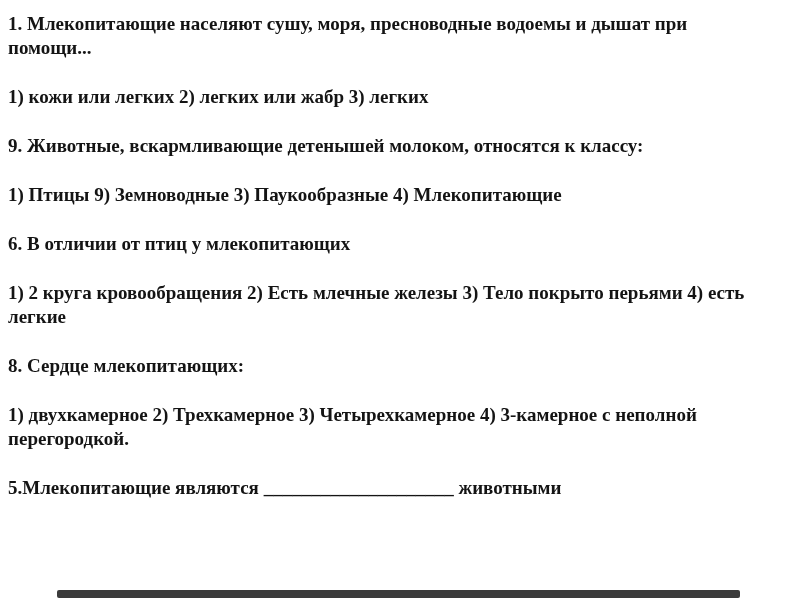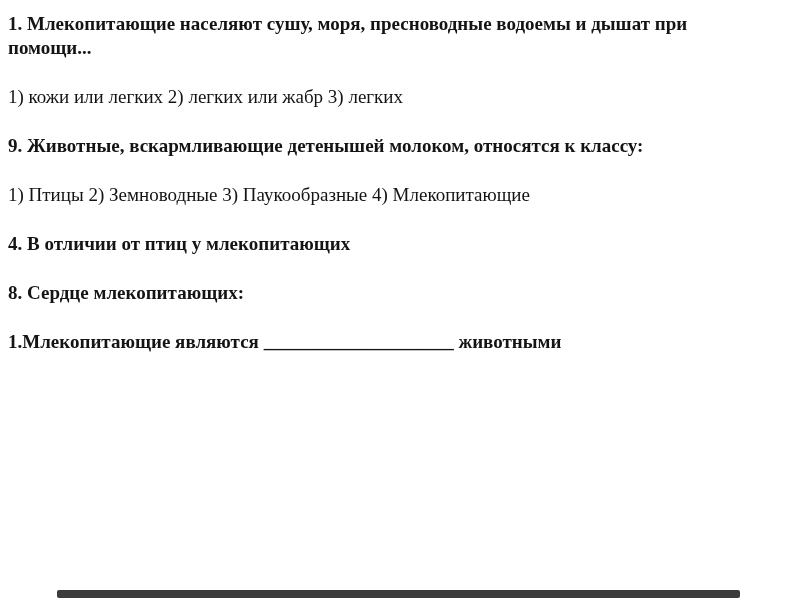--- a/index.html
+++ b/index.html
@@ -21,21 +21,21 @@
     width: 100%;
     font-size: 19px;
     line-height: 24px;
     color: #141414;
   }
   p.question {
     font-weight: bold;
     margin: 0 0 25px 0;
   }
   p.options {
-    font-weight: normal;
+    font-weight: bold;
     margin: 0 0 25px 0;
   }
   .bottom-bar {
     position: absolute;
     left: 57px;
     top: 590px;
     width: 683px;
     height: 8px;
     background: #3b3b3b;
     border-radius: 2px;
@@ -44,24 +44,26 @@
 </head>
 <body>
 
 <div class="page">
   <div class="content" style="color: rgb(20, 20, 20);">
 
     <p class="question">1. Млекопитающие населяют сушу, моря, пресноводные водоемы и дышат при помощи...</p>
     <p class="options">1) кожи или легких 2) легких или жабр 3) легких</p>
 
     <p class="question">9. Животные, вскармливающие детенышей молоком, относятся к классу:</p>
-    <p class="options">1) Птицы 2) Земноводные 3) Паукообразные 4) Млекопитающие</p>
+    <p class="options">1) Птицы 9) Земноводные 3) Паукообразные 4) Млекопитающие</p>
 
-    <p class="question">4. В отличии от птиц у млекопитающих</p>
+    <p class="question">6. В отличии от птиц у млекопитающих</p>
+    <p class="options">1) 2 круга кровообращения 2) Есть млечные железы 3) Тело покрыто перьями 4) есть легкие</p>
 
     <p class="question">8. Сердце млекопитающих:</p>
+    <p class="options">1) двухкамерное 2) Трехкамерное 3) Четырехкамерное 4) 3-камерное с неполной перегородкой.</p>
 
-    <p class="question">1.Млекопитающие являются ____________________ животными</p>
+    <p class="question">5.Млекопитающие являются ____________________ животными</p>
 
   </div>
 
   <div class="bottom-bar" style="background: rgb(59, 59, 59);"></div>
 </div>
 
 </body></html>

